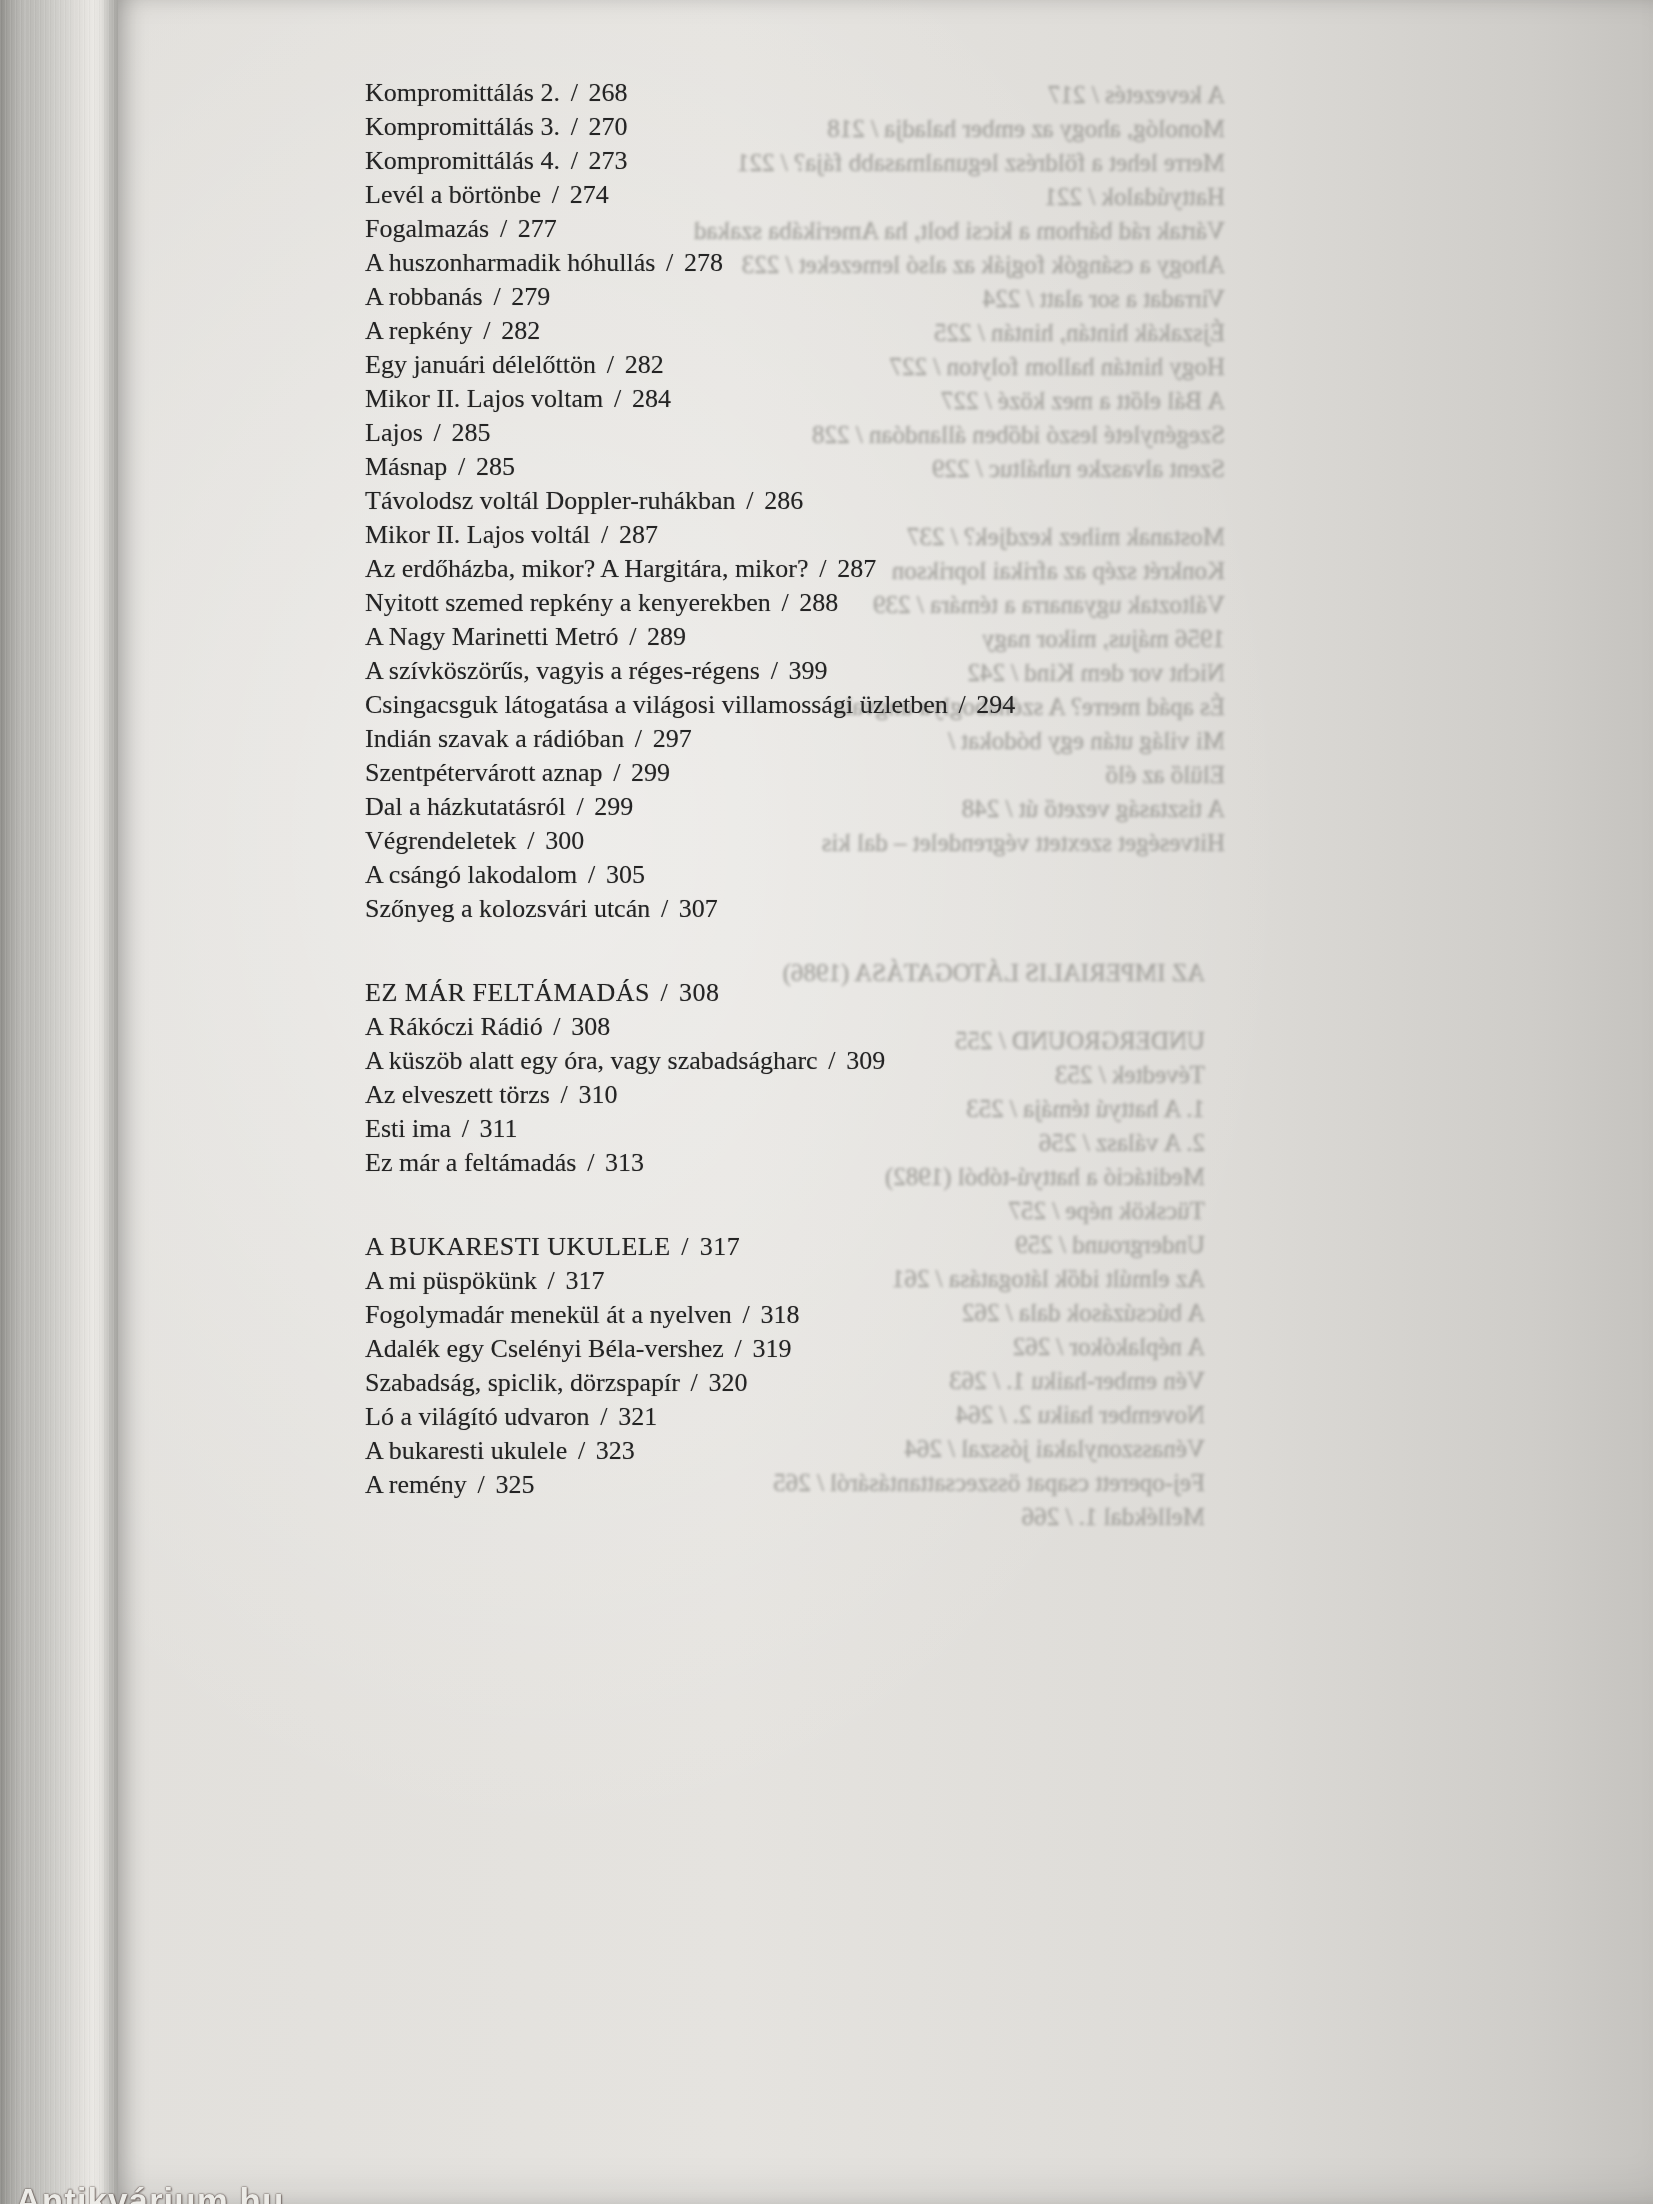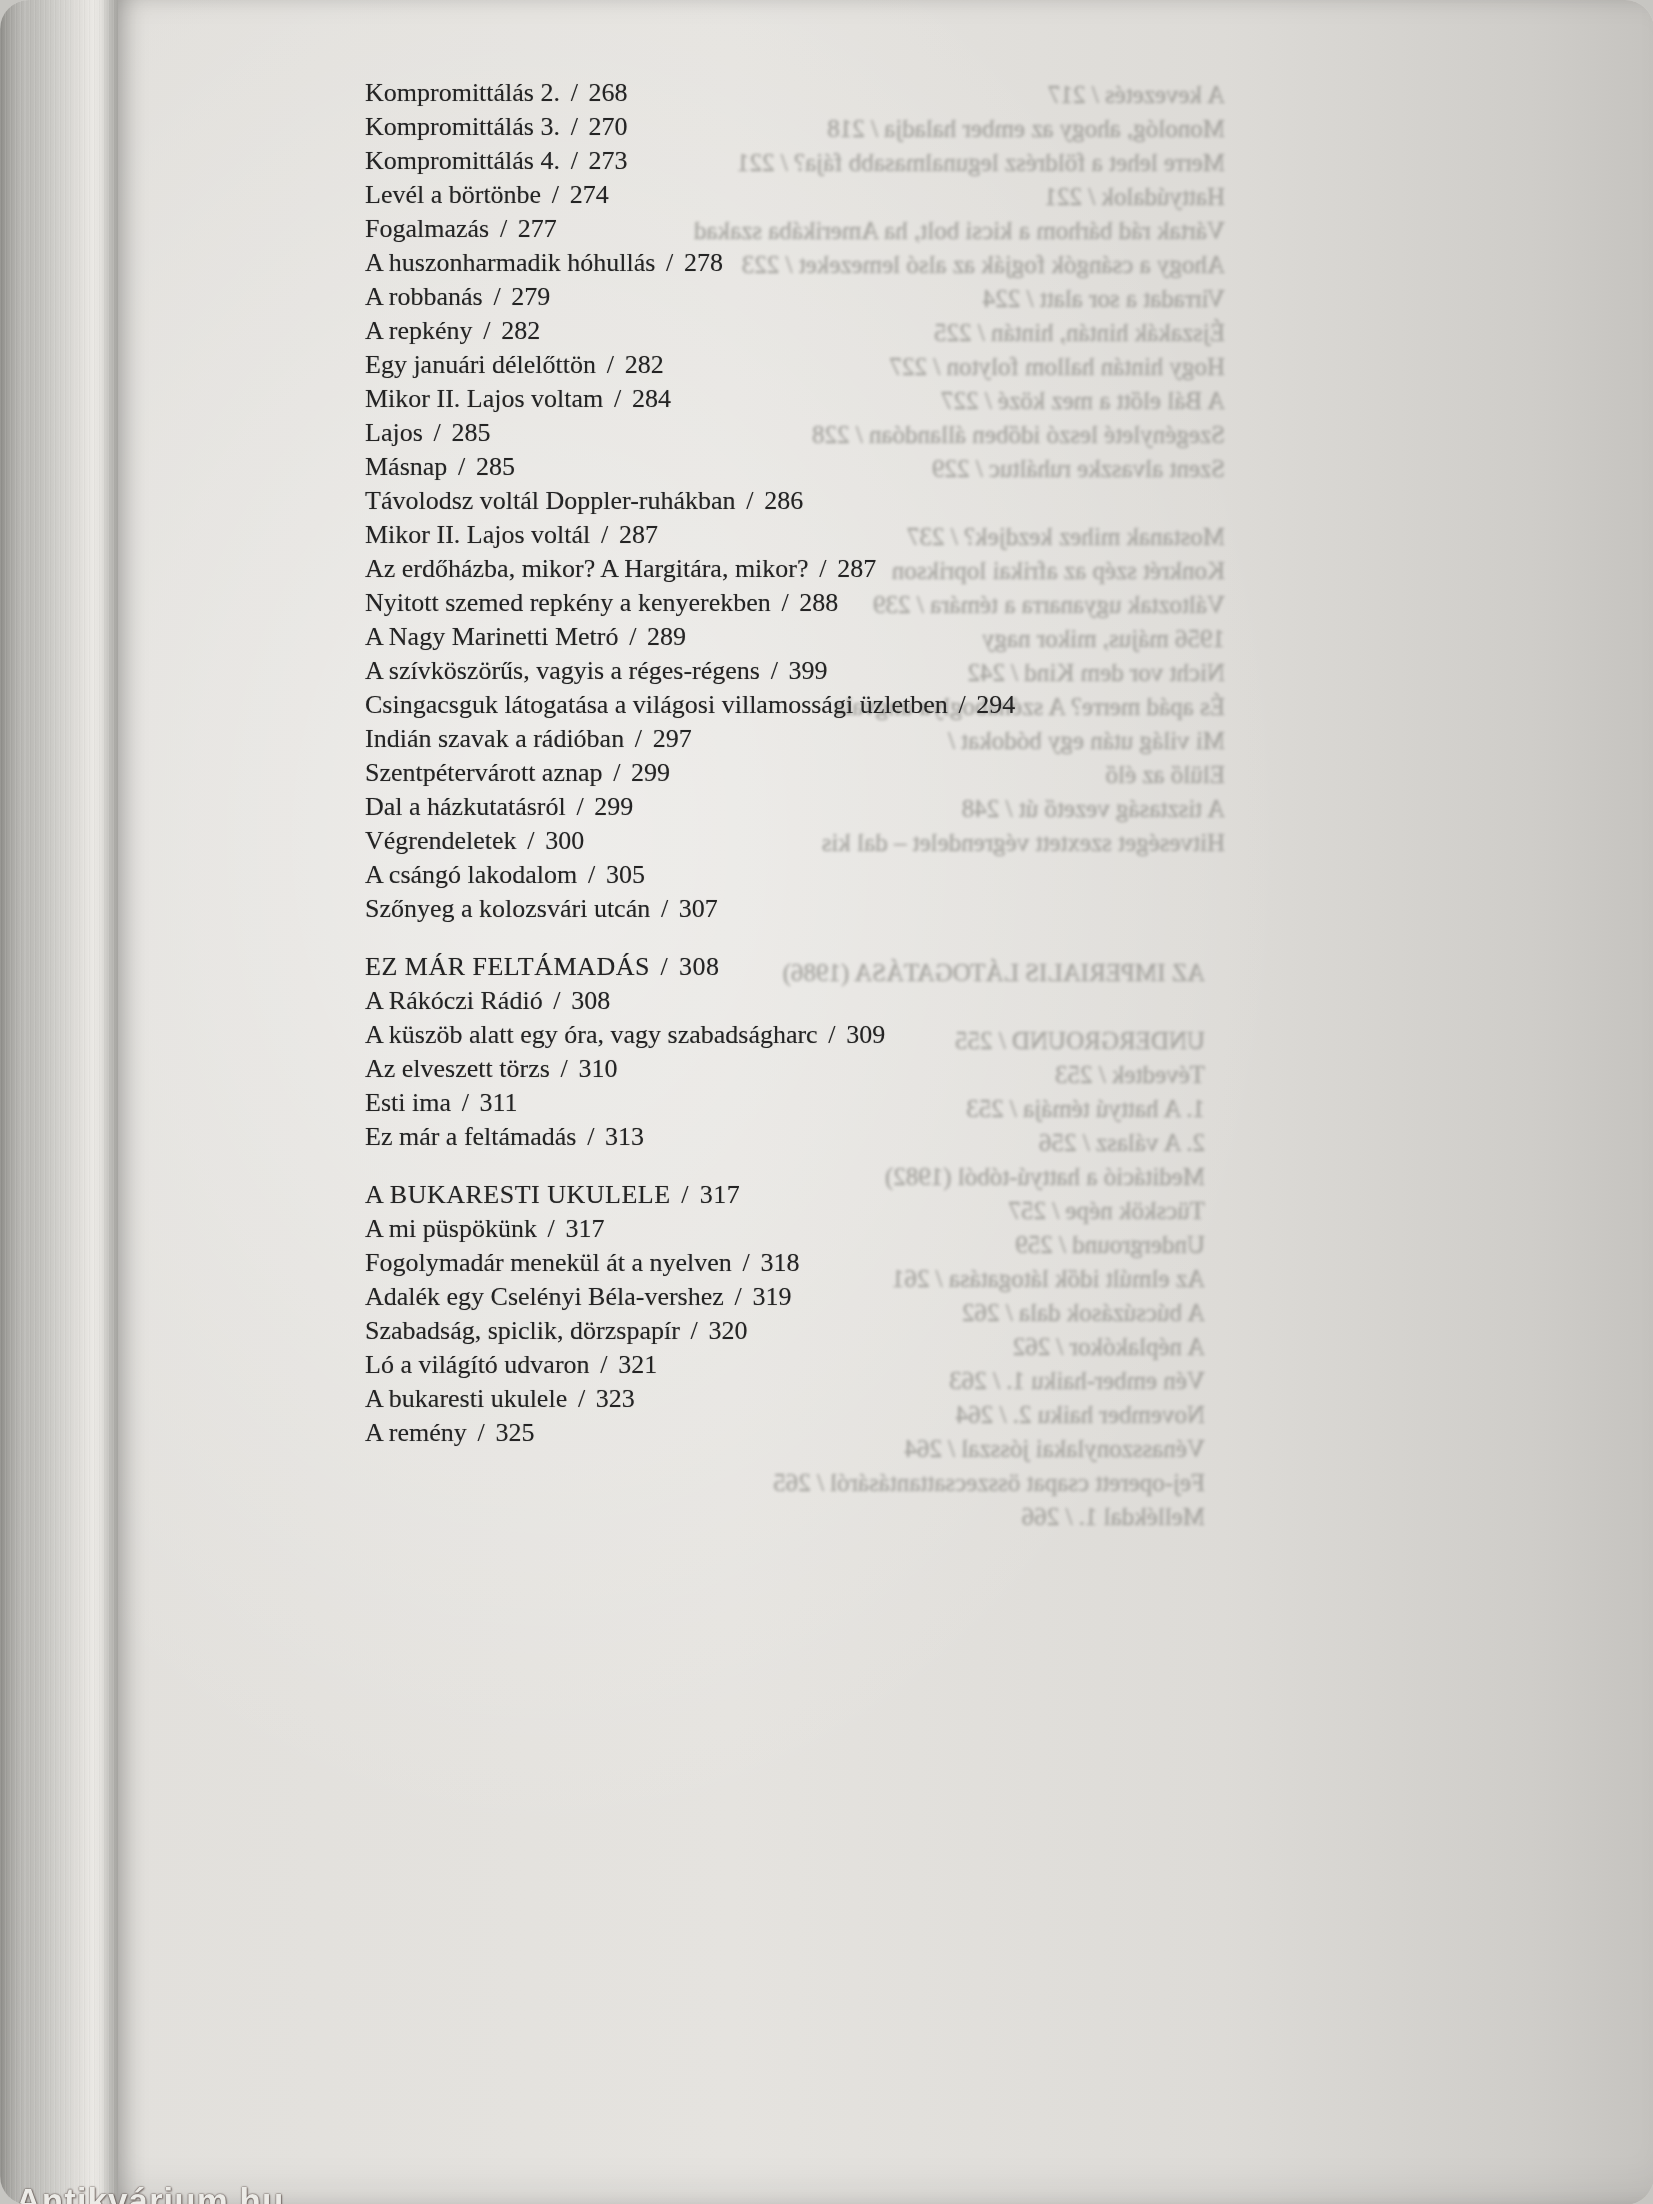--- a/index.html
+++ b/index.html
@@ -2,21 +2,20 @@
 <html lang="hu"><head>
 <meta charset="utf-8">
 <style>
   html,body{margin:0;padding:0;background:#c7c6c2;}
   .photo{
     position:relative;
     width:1654px;height:2205px;
     overflow:hidden;
     background:#dcdad6;
     font-family:"Liberation Serif","DejaVu Serif",serif;
-    border-radius:29px;
   }
   
   .gutter{
     position:absolute;left:0;top:0;bottom:0;width:118px;
     background:linear-gradient(90deg,
       #8e8d89 0px,#a3a29e 7.8px,#b7b6b2 19.4px,#c2c1bd 39px,
       #cfceca 56px,#dddbd7 76px,#eae8e4 93px,#e3e1dd 101px,
       #c2c1bd 109px,#aeada9 115px,#a5a4a0 118px);
   }
   .gutter::after{
@@ -37,21 +36,21 @@
       inset 0 23px 33px -27px rgba(0,0,0,.10);
   }
   
   .toc{
     position:absolute;left:247px;top:76px;width:1067px;
     color:#242424;
     font-size:26px;line-height:34px;
     text-shadow:0 0 1px rgba(45,45,45,.35);
   }
   .toc-line{white-space:nowrap;}
-  .toc-line.caps{margin-top:24px;letter-spacing:0.5px;}
+  .toc-line.caps{margin-top:50px;letter-spacing:0.5px;}
   .toc-sep{margin:0 10.7px;}
   
   .showthrough{
     position:absolute;
     transform:scaleX(-1);
     color:#a2a19c;
     filter:blur(1.6px);
     opacity:.9;
     font-size:25px;line-height:34px;
     text-shadow:0 0 1.9px rgba(150,149,145,.6);

